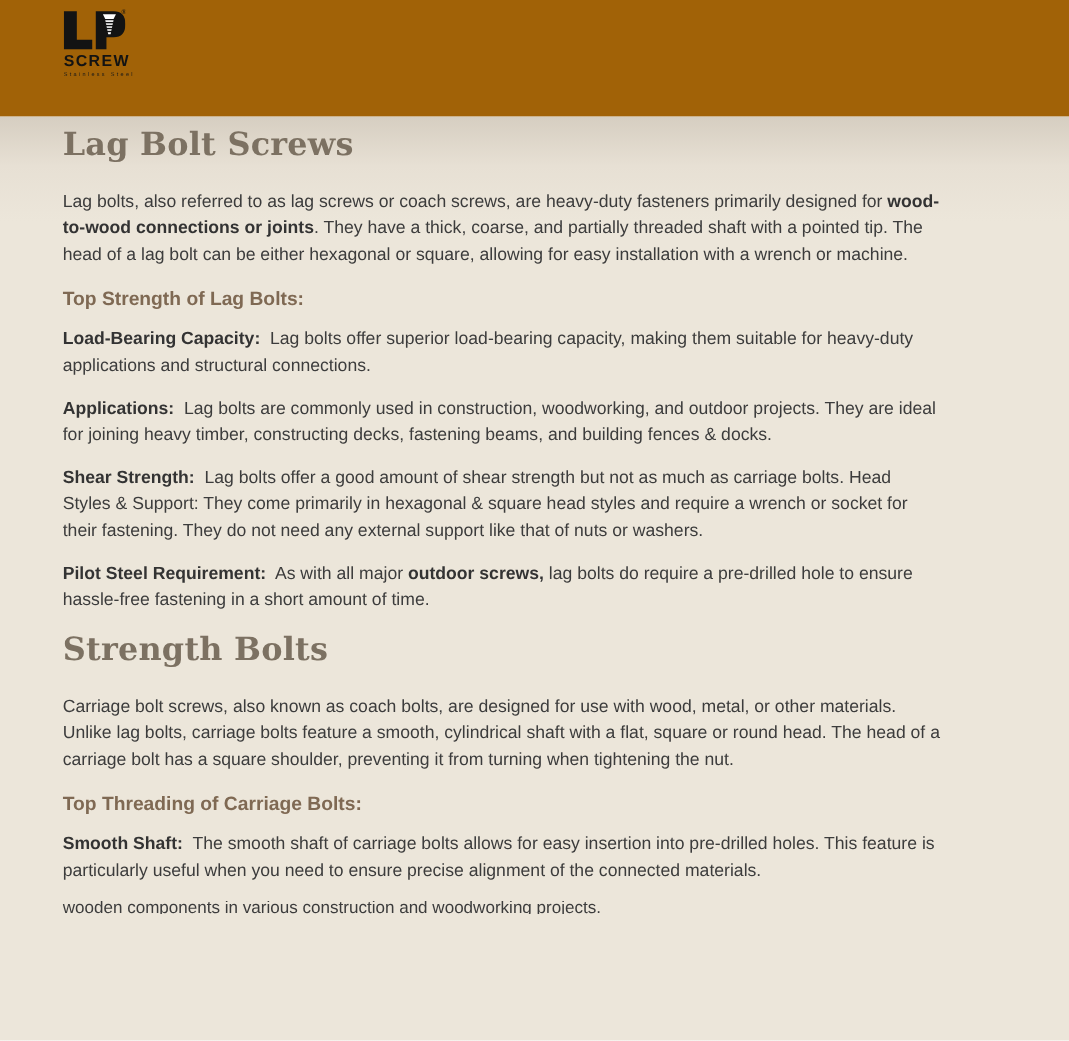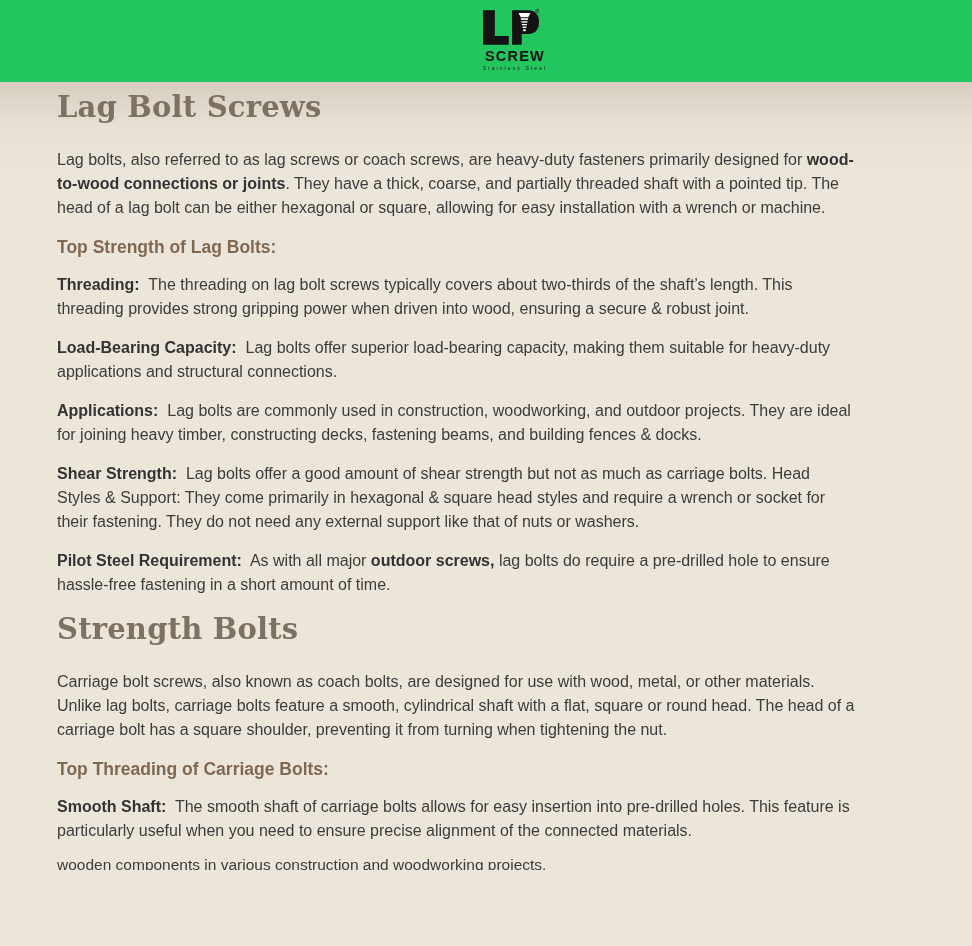--- a/index.html
+++ b/index.html
@@ -3,25 +3,24 @@
 <meta charset="utf-8">
 <style>
   html, body { margin: 0; padding: 0; overflow: hidden; }
   body {
     width: 972px; height: 946px;
     background: #ffffff;
     font-family: "Liberation Sans", sans-serif;
     color: #3c3c3c;
   }
   .site-header {
-    height: 82px;
-    background: #22c55e;
+    height: 106px;
+    background: #a16207;
     box-sizing: border-box;
     padding: 8px 0 0 58px;
-    text-align: center;
   }
   .logo {
     display: inline-block;
     text-decoration: none;
     color: #131313;
     line-height: 1;
     cursor: pointer;
   }
   .logo svg { display: block; }
   .logo-wordmark {
@@ -105,21 +104,20 @@
   </a>
 </header>
 
 <main class="content">
   <h2>Lag Bolt Screws</h2>
 
   <p>Lag bolts, also referred to as lag screws or coach screws, are heavy-duty fasteners primarily designed for <strong>wood-to-wood connections or joints</strong>. They have a thick, coarse, and partially threaded shaft with a pointed tip. The head of a lag bolt can be either hexagonal or square, allowing for easy installation with a wrench or machine.</p>
 
   <h3>Top Strength of Lag Bolts:</h3>
 
-  <p><strong>Threading:</strong>&nbsp; The threading on lag bolt screws typically covers about two-thirds of the shaft’s length. This threading provides strong gripping power when driven into wood, ensuring a secure &amp; robust joint.</p>
   <p><strong>Load-Bearing Capacity:</strong>&nbsp; Lag bolts offer superior load-bearing capacity, making them suitable for heavy-duty applications and structural connections.</p>
   <p><strong>Applications:</strong>&nbsp; Lag bolts are commonly used in construction, woodworking, and outdoor projects. They are ideal for joining heavy timber, constructing decks, fastening beams, and building fences &amp; docks.</p>
   <p><strong>Shear Strength:</strong>&nbsp; Lag bolts offer a good amount of shear strength but not as much as carriage bolts. Head Styles &amp; Support: They come primarily in hexagonal &amp; square head styles and require a wrench or socket for their fastening. They do not need any external support like that of nuts or washers.</p>
   <p><strong>Pilot Steel Requirement:</strong>&nbsp; As with all major <strong>outdoor screws,</strong> lag bolts do require a pre-drilled hole to ensure hassle-free fastening in a short amount of time.</p>
 
   <h2>Strength Bolts</h2>
 
   <p>Carriage bolt screws, also known as coach bolts, are designed for use with wood, metal, or other materials. Unlike lag bolts, carriage bolts feature a smooth, cylindrical shaft with a flat, square or round head. The head of a carriage bolt has a square shoulder, preventing it from turning when tightening the nut.</p>
 
   <h3>Top Threading of Carriage Bolts:</h3>

